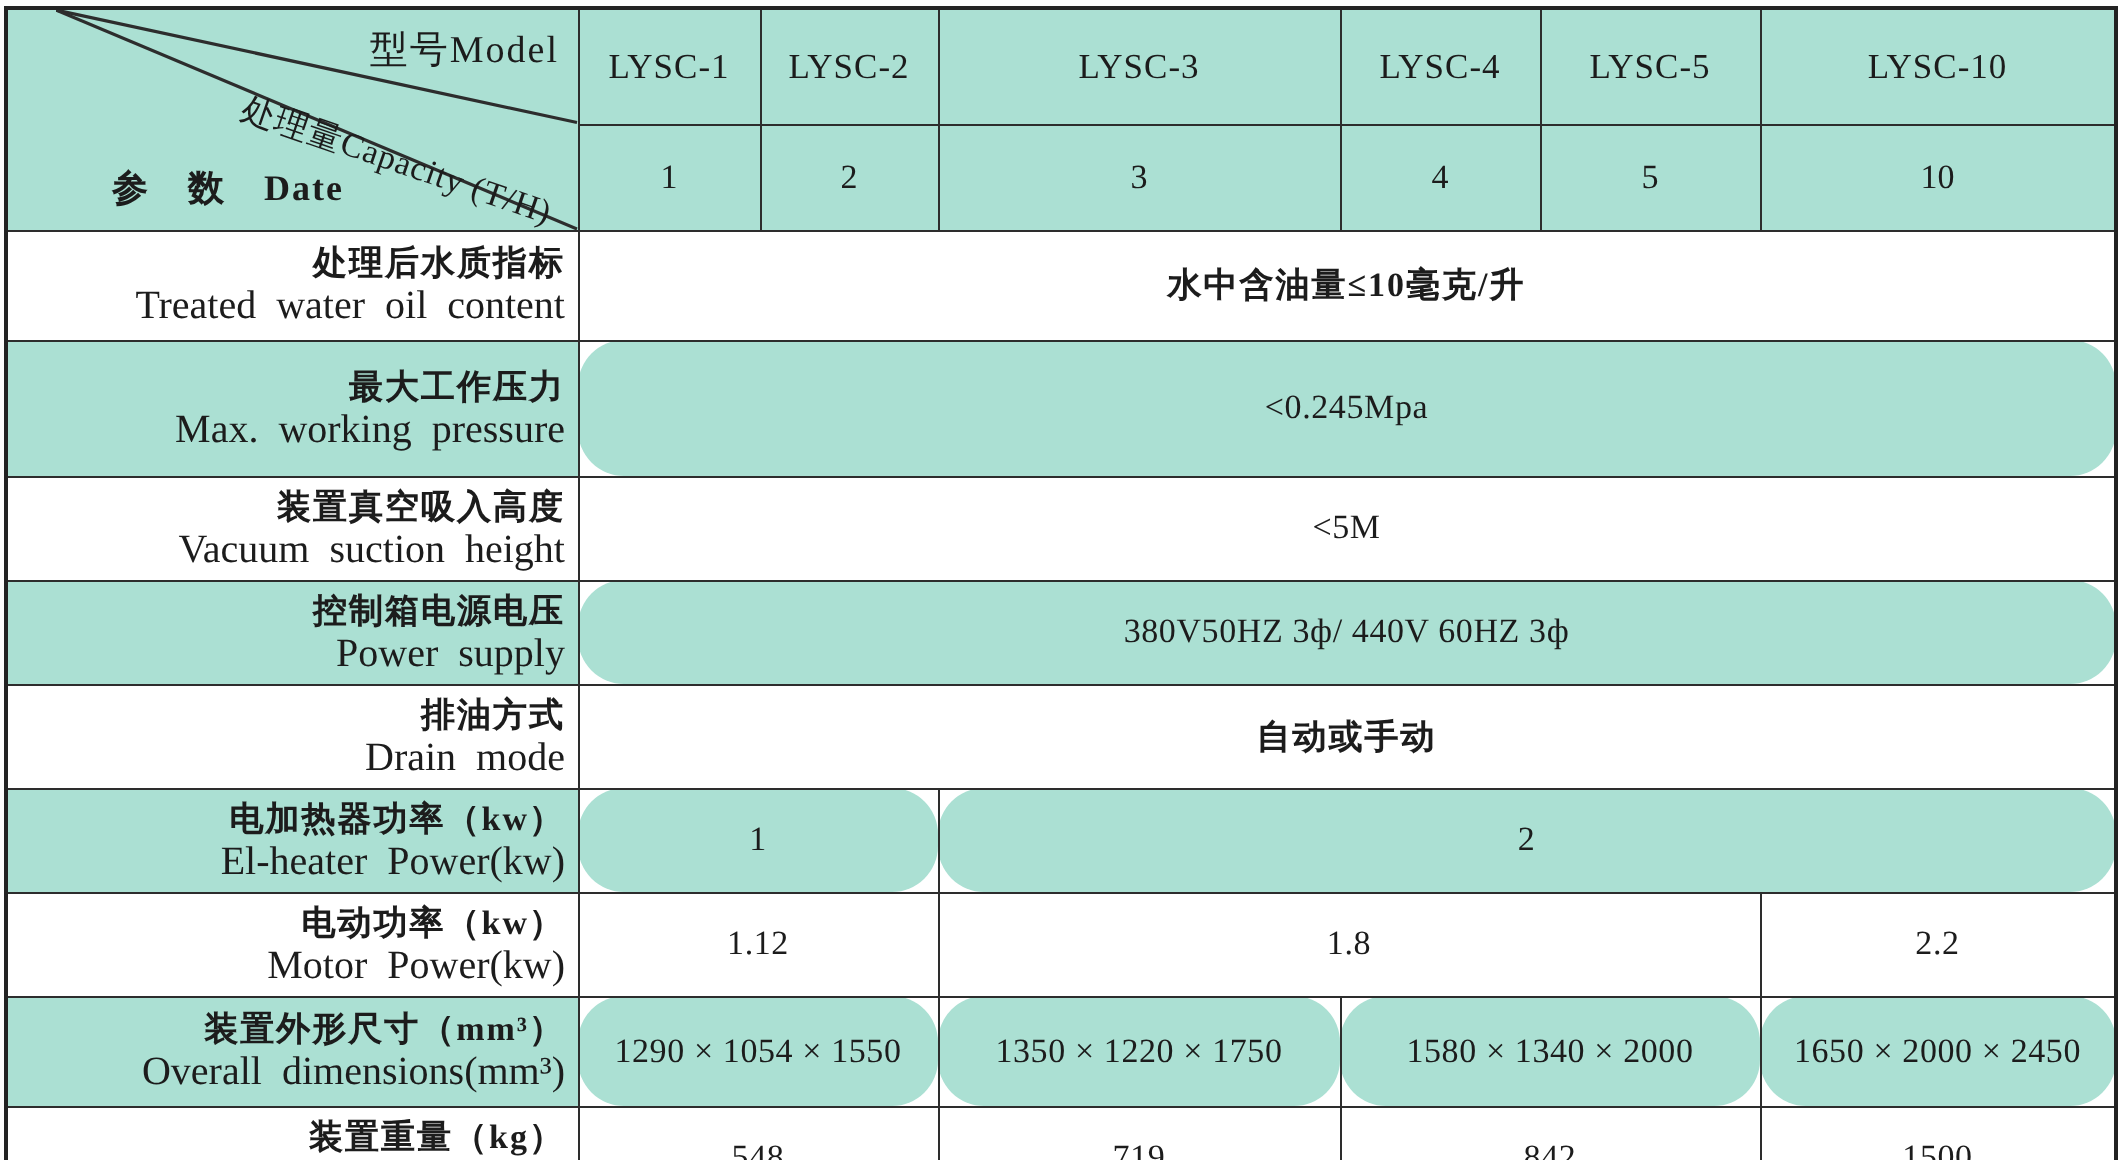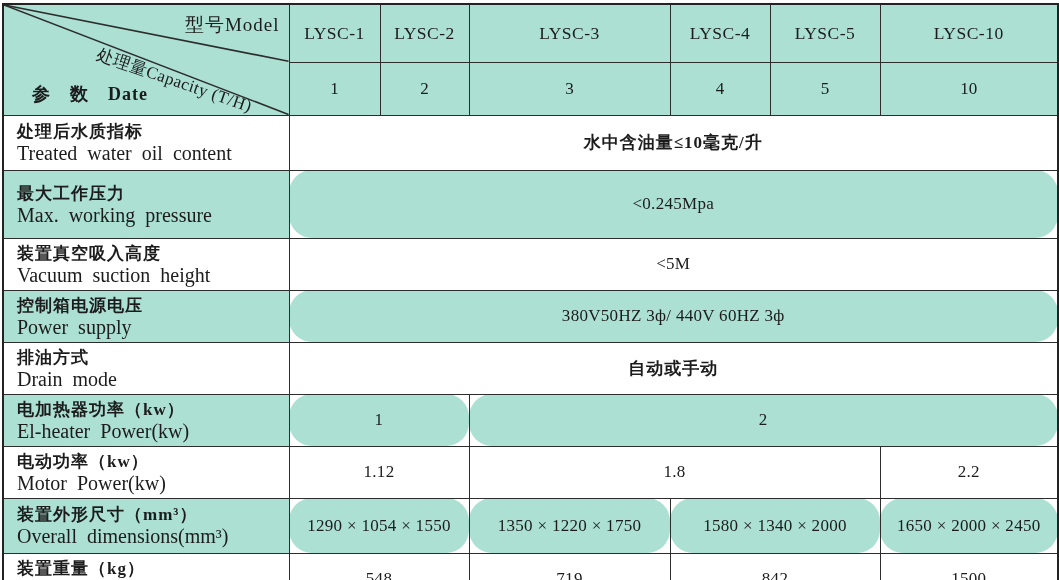--- a/index.html
+++ b/index.html
@@ -19,42 +19,42 @@
     border: 1.6px solid #2d2d2d;
     padding: 0; box-sizing: border-box;
     vertical-align: middle;
     overflow: hidden;
   }
   tr.green td { background: #abe0d3; }
   tr.white td { background: #ffffff; }
 
   
   td.corner { position: relative; padding: 0; }
-  .corner-wrap { position: absolute; inset: 0; }
+  .corner-wrap { position: absolute; inset: 0; margin-left: 24px; }
   .corner-wrap svg { position: absolute; inset: 0; width: 100%; height: 100%; display: block; }
   .corner-model {
     position: absolute; top: 7px; right: 9px;
     font-size: 19px; letter-spacing: 1px; white-space: nowrap;
   }
   .corner-capacity {
     position: absolute; left: 97px; top: 38px;
     transform: rotate(19deg); transform-origin: left top;
     font-size: 17px; white-space: nowrap; letter-spacing: 0.5px;
   }
   .corner-param {
     position: absolute; left: 28px; bottom: 9px;
     font-size: 18px; font-weight: bold; white-space: nowrap; letter-spacing: 1px;
   }
 
   
   .model-cell { text-align: center; font-size: 17.5px; letter-spacing: 0.5px; }
   .cap-cell   { text-align: center; font-size: 17px; }
 
   
-  td.rowlabel { text-align: left; padding: 4px 6px 4px 13px; margin-left: 48px; }
+  td.rowlabel { text-align: right; padding: 4px 6px 4px 13px; margin-left: 48px; }
   .lbl-zh { font-size: 17px; font-weight: bold; letter-spacing: 1px; line-height: 22px; white-space: nowrap; }
   .lbl-en { font-size: 20px; font-weight: normal; word-spacing: 5px; line-height: 21px; white-space: nowrap; }
 
   
   td.val { text-align: center; font-size: 17px; letter-spacing: 0.3px; border-radius: 23px; }
   td.val.cn { font-weight: bold; letter-spacing: 1px; }
 </style>
 </head>
 <body>
 

